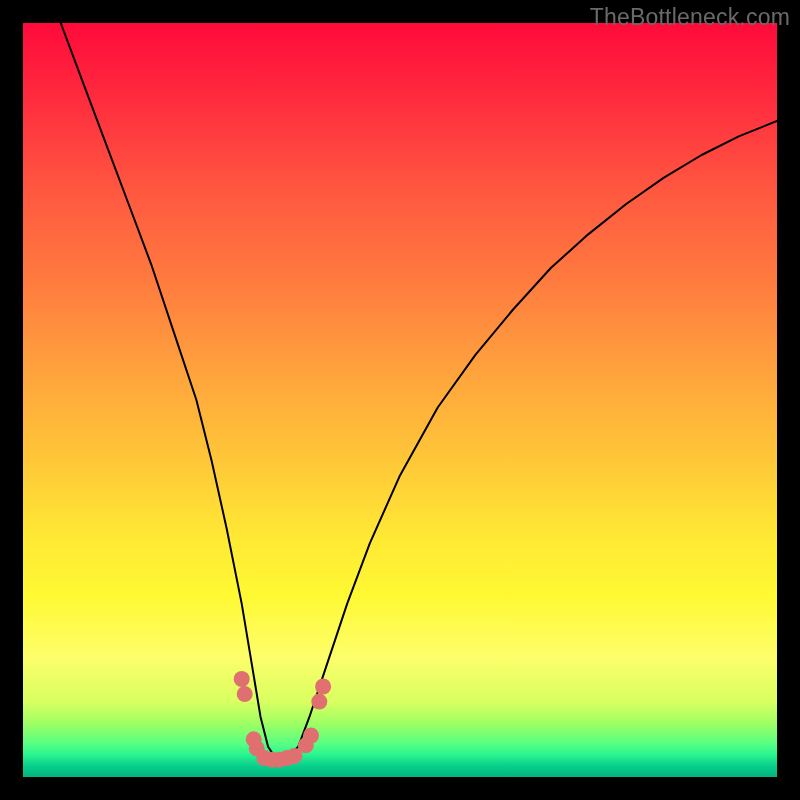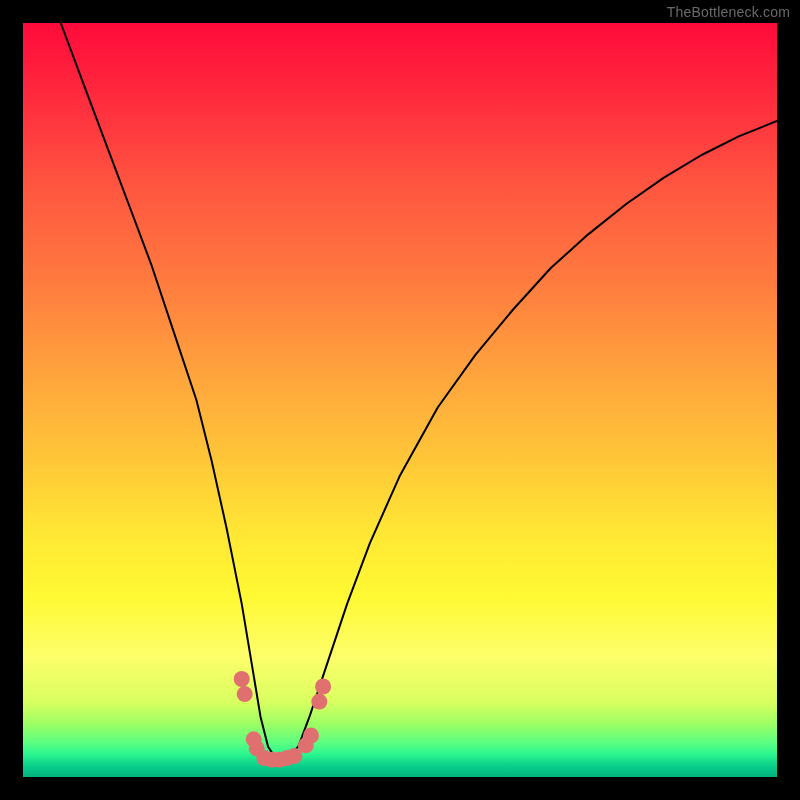--- a/index.html
+++ b/index.html
@@ -34,21 +34,21 @@
       #2bf58f 97%,
       #09d08b 98.5%,
       #02b37f 100%
     );
   }
   .watermark {
     position: absolute;
     top: 4px;
     right: 10px;
     color: #6a6a6a;
-    font-size: 14px;
+    font-size: 23px;
     font-weight: 400;
     letter-spacing: 0.2px;
   }
   svg.plot {
     position: absolute;
     left: 0;
     top: 0;
     width: 754px;
     height: 754px;
   }

